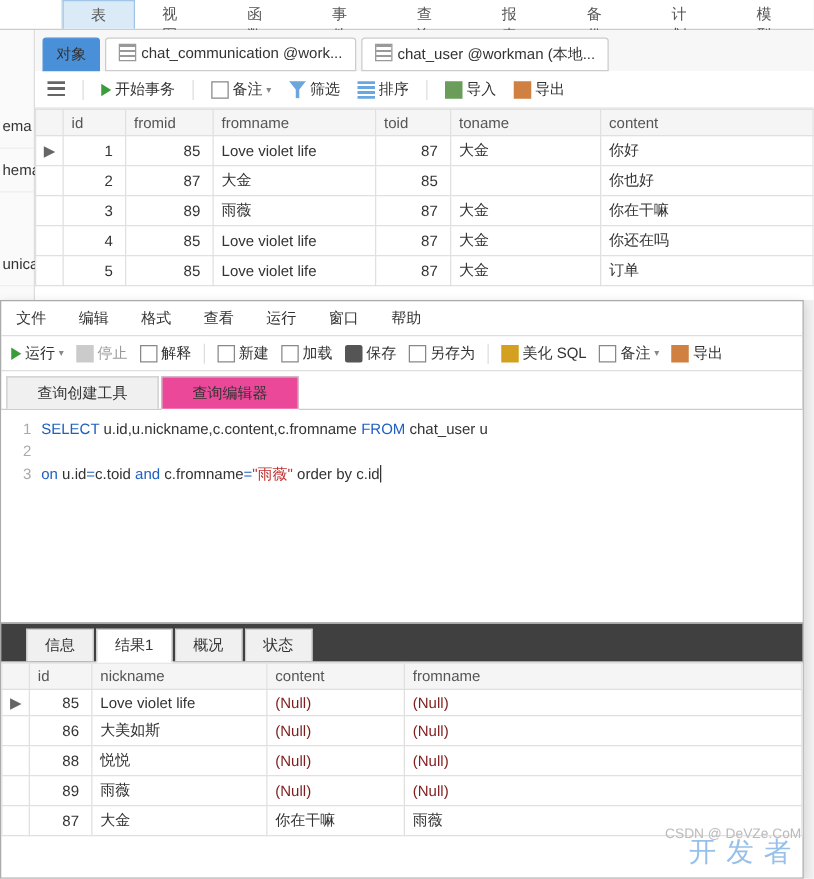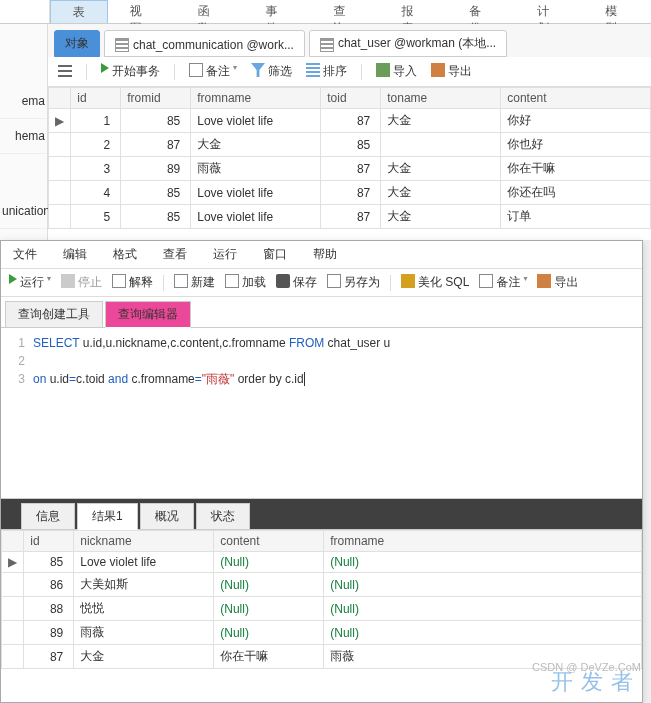--- a/index.html
+++ b/index.html
@@ -2,30 +2,30 @@
 <html><head>
 <meta charset="utf-8">
 <style>
 *{box-sizing:border-box;margin:0;padding:0;font-family:"Microsoft YaHei",Arial,sans-serif;font-size:12px;color:#333}
 body{background:#f0f0f0;width:651px;height:703px;overflow:hidden;position:relative}
 .toprow{display:flex;background:#fff;border-bottom:1px solid #ccc;height:24px}
 .toprow .sp{width:50px;border-right:1px solid #e0e0e0}
 .toprow .it{padding:3px 22px;cursor:pointer;color:#555}
 .toprow .it.sel{background:#dbeaf7;border:1px solid #9fc5e8;border-bottom:none}
 .main{display:flex;height:216px;background:#fff}
-.sidebar{width:48px;background:#fafafa;border-right:1px solid #ddd;font-size:11px;color:#666;padding-top:60px}
+.sidebar{width:28px;background:#fafafa;border-right:1px solid #ddd;font-size:11px;color:#666;padding-top:60px}
 .sidebar div{padding:10px 2px;text-align:right;border-bottom:1px solid #eee}
 .content{flex:1}
 .tabs{display:flex;padding:6px 6px 0;gap:4px;background:#f7f7f7}
-.tab{display:flex;align-items:flex-end;gap:4px;padding:4px 10px;border:1px solid #ccc;background:#fff;border-radius:3px 3px 0 0;font-size:12px;cursor:pointer}
+.tab{display:flex;align-items:flex-start;gap:4px;padding:4px 10px;border:1px solid #ccc;background:#fff;border-radius:3px 3px 0 0;font-size:12px;cursor:pointer}
 .tab.active{background:#4a90d9;color:#fff;border-color:#4a90d9}
 .icn{display:inline-block;width:14px;height:14px;background:#888}
 .icn.grid{background:linear-gradient(#999 50%,#fff 50%),linear-gradient(90deg,#999 50%,#fff 50%);background-size:4px 4px;border:1px solid #999}
 .toolbar{display:flex;align-items:center;gap:14px;padding:6px 10px;background:#fff;border-bottom:1px solid #ddd}
-.tbtn{display:flex;gap:3px;cursor:pointer;color:#444}
+.tbtn{display:flex;align-items:center;gap:3px;cursor:pointer;color:#444}
 .tbtn .dd{font-size:8px;color:#888}
 .sep{width:1px;height:16px;background:#ddd}
 .ic{width:14px;height:14px;display:inline-block}
 .ic.burger{background:repeating-linear-gradient(#666 0 2px,transparent 2px 5px)}
 .ic.play{width:0;height:0;border-left:8px solid #3a9c3a;border-top:5px solid transparent;border-bottom:5px solid transparent}
 .ic.stop{background:#999}
 .ic.doc{background:#fff;border:1px solid #888}
 .ic.funnel{background:#6aa6e0;clip-path:polygon(0 0,100% 0,60% 50%,60% 100%,40% 100%,40% 50%)}
 .ic.sort{background:repeating-linear-gradient(#6aa6e0 0 2px,transparent 2px 4px)}
 .ic.imp{background:#6a9c5a}
@@ -36,33 +36,33 @@
 th,td{border:1px solid #e0e0e0;padding:3px 6px;text-align:left;font-weight:normal;height:20px}
 th{background:#f5f5f5;color:#555}
 td.num{text-align:right;padding-right:10px}
 .rowptr{width:18px;text-align:center;color:#666}
 .qwin{position:absolute;left:0;top:240px;right:8px;bottom:0;background:#fff;border:1px solid #aaa;box-shadow:0 2px 8px rgba(0,0,0,.15)}
 .qtitle{display:flex;align-items:center;gap:4px;padding:4px 8px;background:linear-gradient(#fdfdfd,#ececec);border-bottom:1px solid #ccc}
 .qmenu{display:flex;gap:26px;padding:5px 12px;border-bottom:1px solid #ddd}
 .qmenu span{cursor:pointer}
 .qtoolbar{display:flex;align-items:center;gap:10px;padding:5px 8px;border-bottom:1px solid #ddd;flex-wrap:nowrap;white-space:nowrap}
 .qtabs{display:flex;border-bottom:1px solid #ccc;padding:4px 4px 0}
-.qtab{padding:4px 12px;border:1px solid #ccc;border-bottom:none;background:#f0f0f0;cursor:pointer;margin-right:2px}
+.qtab{padding:4px 24px;border:1px solid #ccc;border-bottom:none;background:#f0f0f0;cursor:pointer;margin-right:2px}
 .qtab.active{background:#ec4899;border-bottom:1px solid #fff;margin-bottom:-1px}
 .editor{padding:6px 8px;font-family:Consolas,Menlo,monospace;font-size:13px;line-height:1.5;height:170px;background:#fff}
 .eline{display:flex}
 .lno{width:24px;color:#aaa;text-align:right;padding-right:8px;user-select:none}
 .kw{color:#2060c0}
 .str{color:#c03030}
 .cursor{border-right:1px solid #333;animation:bl 1s infinite}
 @keyframes bl{50%{border-color:transparent}}
 .rtabs{display:flex;border-top:1px solid #ccc;border-bottom:1px solid #ccc;padding:4px 20px 0;background:#404040}
 .rtab{padding:4px 14px;border:1px solid #ccc;border-bottom:none;background:#f0f0f0;cursor:pointer;margin-right:2px}
 .rtab.active{background:#fff;border-bottom:1px solid #fff;margin-bottom:-1px}
-.null{color:#15803d;font-style:normal}
+.null{color:#7f1d1d;font-style:normal}
 .wm{position:absolute;right:10px;bottom:6px;color:#6aa6e0;font-size:22px;opacity:.7;pointer-events:none;letter-spacing:8px}
 .wm2{position:absolute;right:10px;bottom:30px;color:#bbb;font-size:11px}
 </style>
 </head>
 <body>
 
 <div class="toprow">
   <div class="sp"></div>
   <div class="it sel">表</div>
   <div class="it">视图</div>

